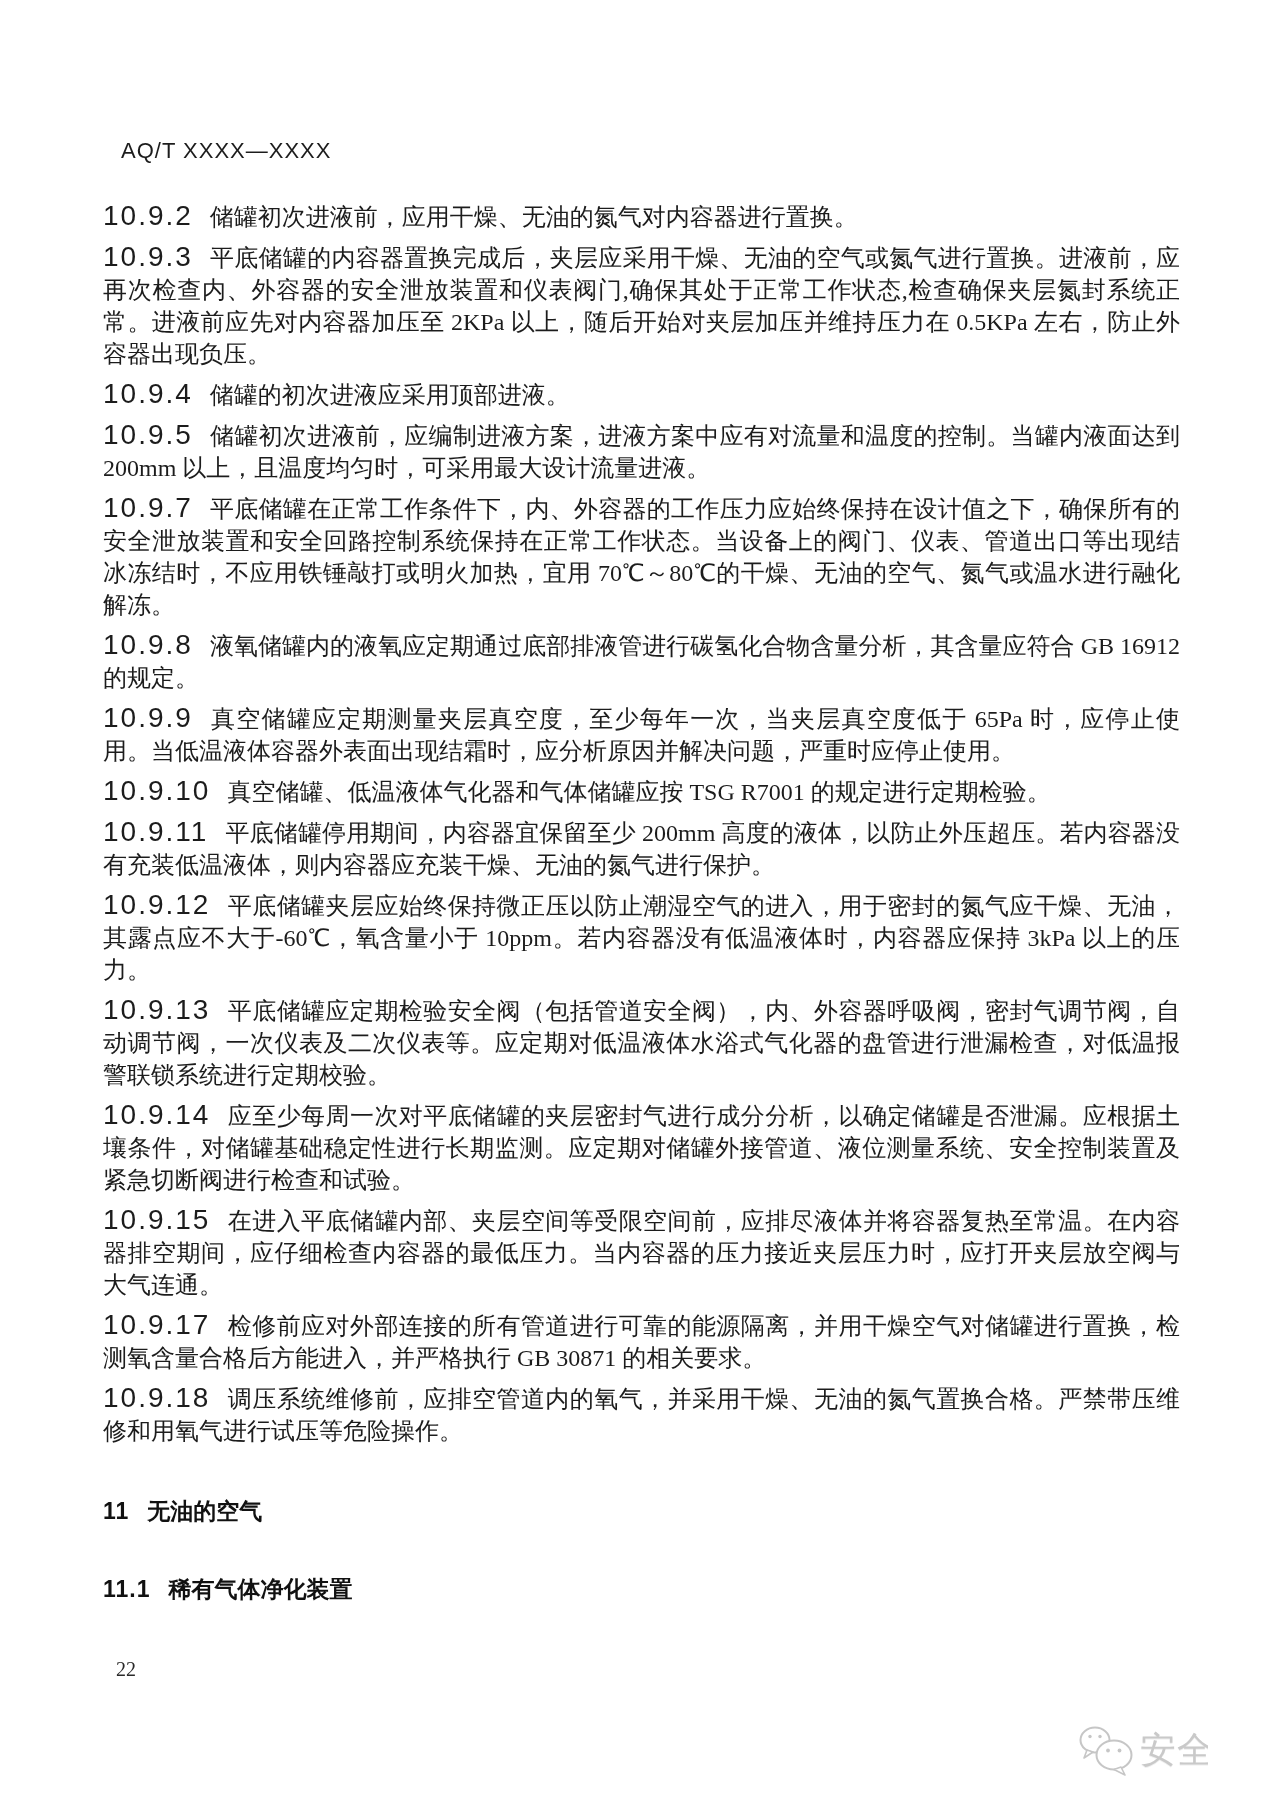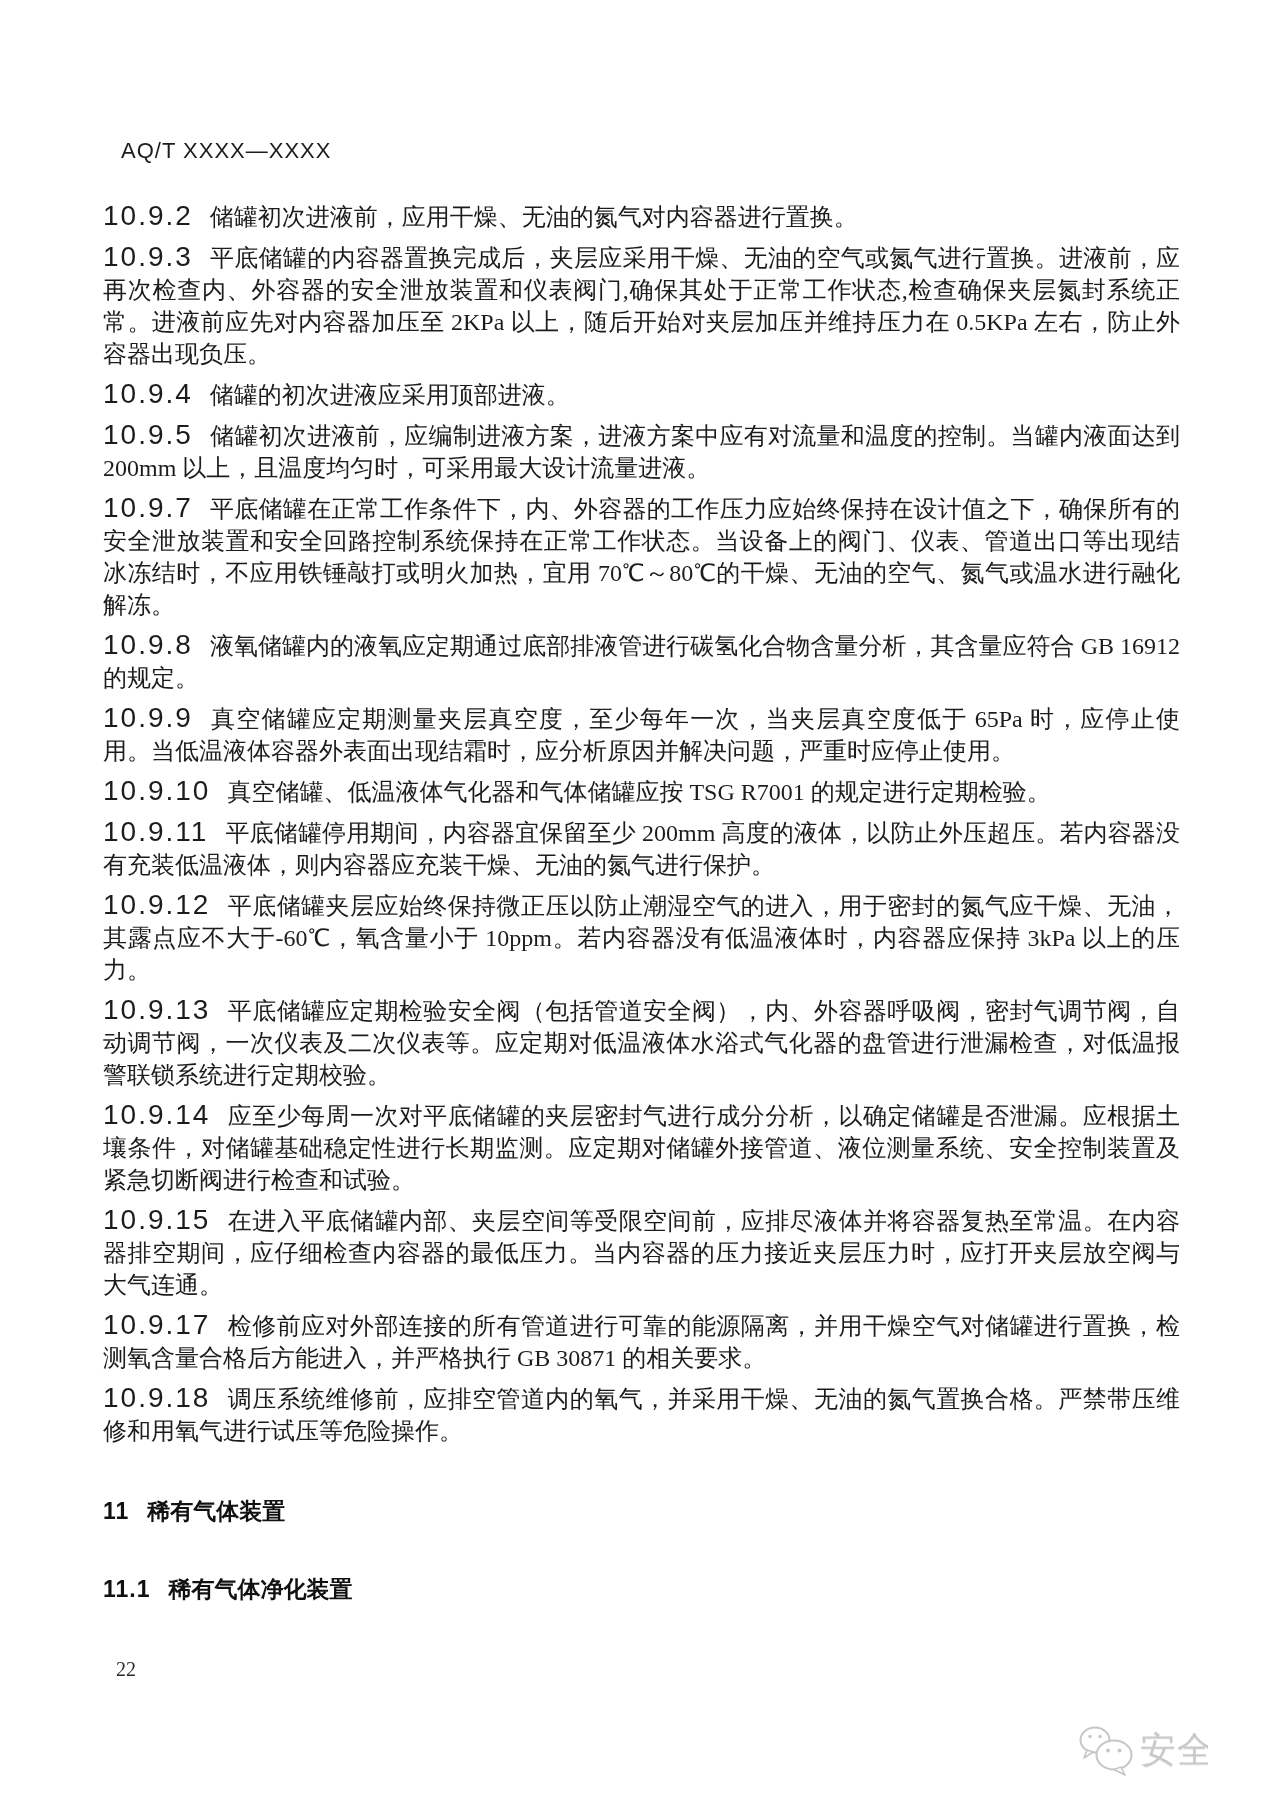--- a/index.html
+++ b/index.html
@@ -98,21 +98,21 @@
     <p class="clause"><span class="cnum">10.9.9</span><span>真空储罐应定期测量夹层真空度，至少每年一次，当夹层真空度低于 65Pa 时，应停止使用。当低温液体容器外表面出现结霜时，应分析原因并解决问题，严重时应停止使用。</span></p>
     <p class="clause"><span class="cnum">10.9.10</span><span>真空储罐、低温液体气化器和气体储罐应按 TSG R7001 的规定进行定期检验。</span></p>
     <p class="clause"><span class="cnum">10.9.11</span><span>平底储罐停用期间，内容器宜保留至少 200mm 高度的液体，以防止外压超压。若内容器没有充装低温液体，则内容器应充装干燥、无油的氮气进行保护。</span></p>
     <p class="clause"><span class="cnum">10.9.12</span><span>平底储罐夹层应始终保持微正压以防止潮湿空气的进入，用于密封的氮气应干燥、无油，其露点应不大于-60℃，氧含量小于 10ppm。若内容器没有低温液体时，内容器应保持 3kPa 以上的压力。</span></p>
     <p class="clause"><span class="cnum">10.9.13</span><span>平底储罐应定期检验安全阀（包括管道安全阀），内、外容器呼吸阀，密封气调节阀，自动调节阀，一次仪表及二次仪表等。应定期对低温液体水浴式气化器的盘管进行泄漏检查，对低温报警联锁系统进行定期校验。</span></p>
     <p class="clause"><span class="cnum">10.9.14</span><span>应至少每周一次对平底储罐的夹层密封气进行成分分析，以确定储罐是否泄漏。应根据土壤条件，对储罐基础稳定性进行长期监测。应定期对储罐外接管道、液位测量系统、安全控制装置及紧急切断阀进行检查和试验。</span></p>
     <p class="clause"><span class="cnum">10.9.15</span><span>在进入平底储罐内部、夹层空间等受限空间前，应排尽液体并将容器复热至常温。在内容器排空期间，应仔细检查内容器的最低压力。当内容器的压力接近夹层压力时，应打开夹层放空阀与大气连通。</span></p>
     <p class="clause"><span class="cnum">10.9.17</span><span>检修前应对外部连接的所有管道进行可靠的能源隔离，并用干燥空气对储罐进行置换，检测氧含量合格后方能进入，并严格执行 GB 30871 的相关要求。</span></p>
     <p class="clause"><span class="cnum">10.9.18</span><span>调压系统维修前，应排空管道内的氧气，并采用干燥、无油的氮气置换合格。严禁带压维修和用氧气进行试压等危险操作。</span></p>
 
-    <h2 class="sec"><span class="snum">11</span><span>稀有气体装置</span></h2>
+    <h2 class="sec"><span class="snum">11</span><span>无油的空气</span></h2>
     <h3 class="subsec"><span class="snum">11.1</span><span>稀有气体净化装置</span></h3>
   </div>
 
   <div class="page-number">22</div>
 
   <div class="watermark">
     <svg width="56" height="52" viewBox="0 0 56 52" fill="none" xmlns="http://www.w3.org/2000/svg">
 
       <ellipse cx="17" cy="16" rx="14.5" ry="12.5" fill="#ffffff" stroke="#c6c6c6" stroke-width="2"></ellipse>
       <path d="M9 26 L6 34 L15 28 Z" fill="#ffffff" stroke="#c6c6c6" stroke-width="1.6" stroke-linejoin="round"></path>

